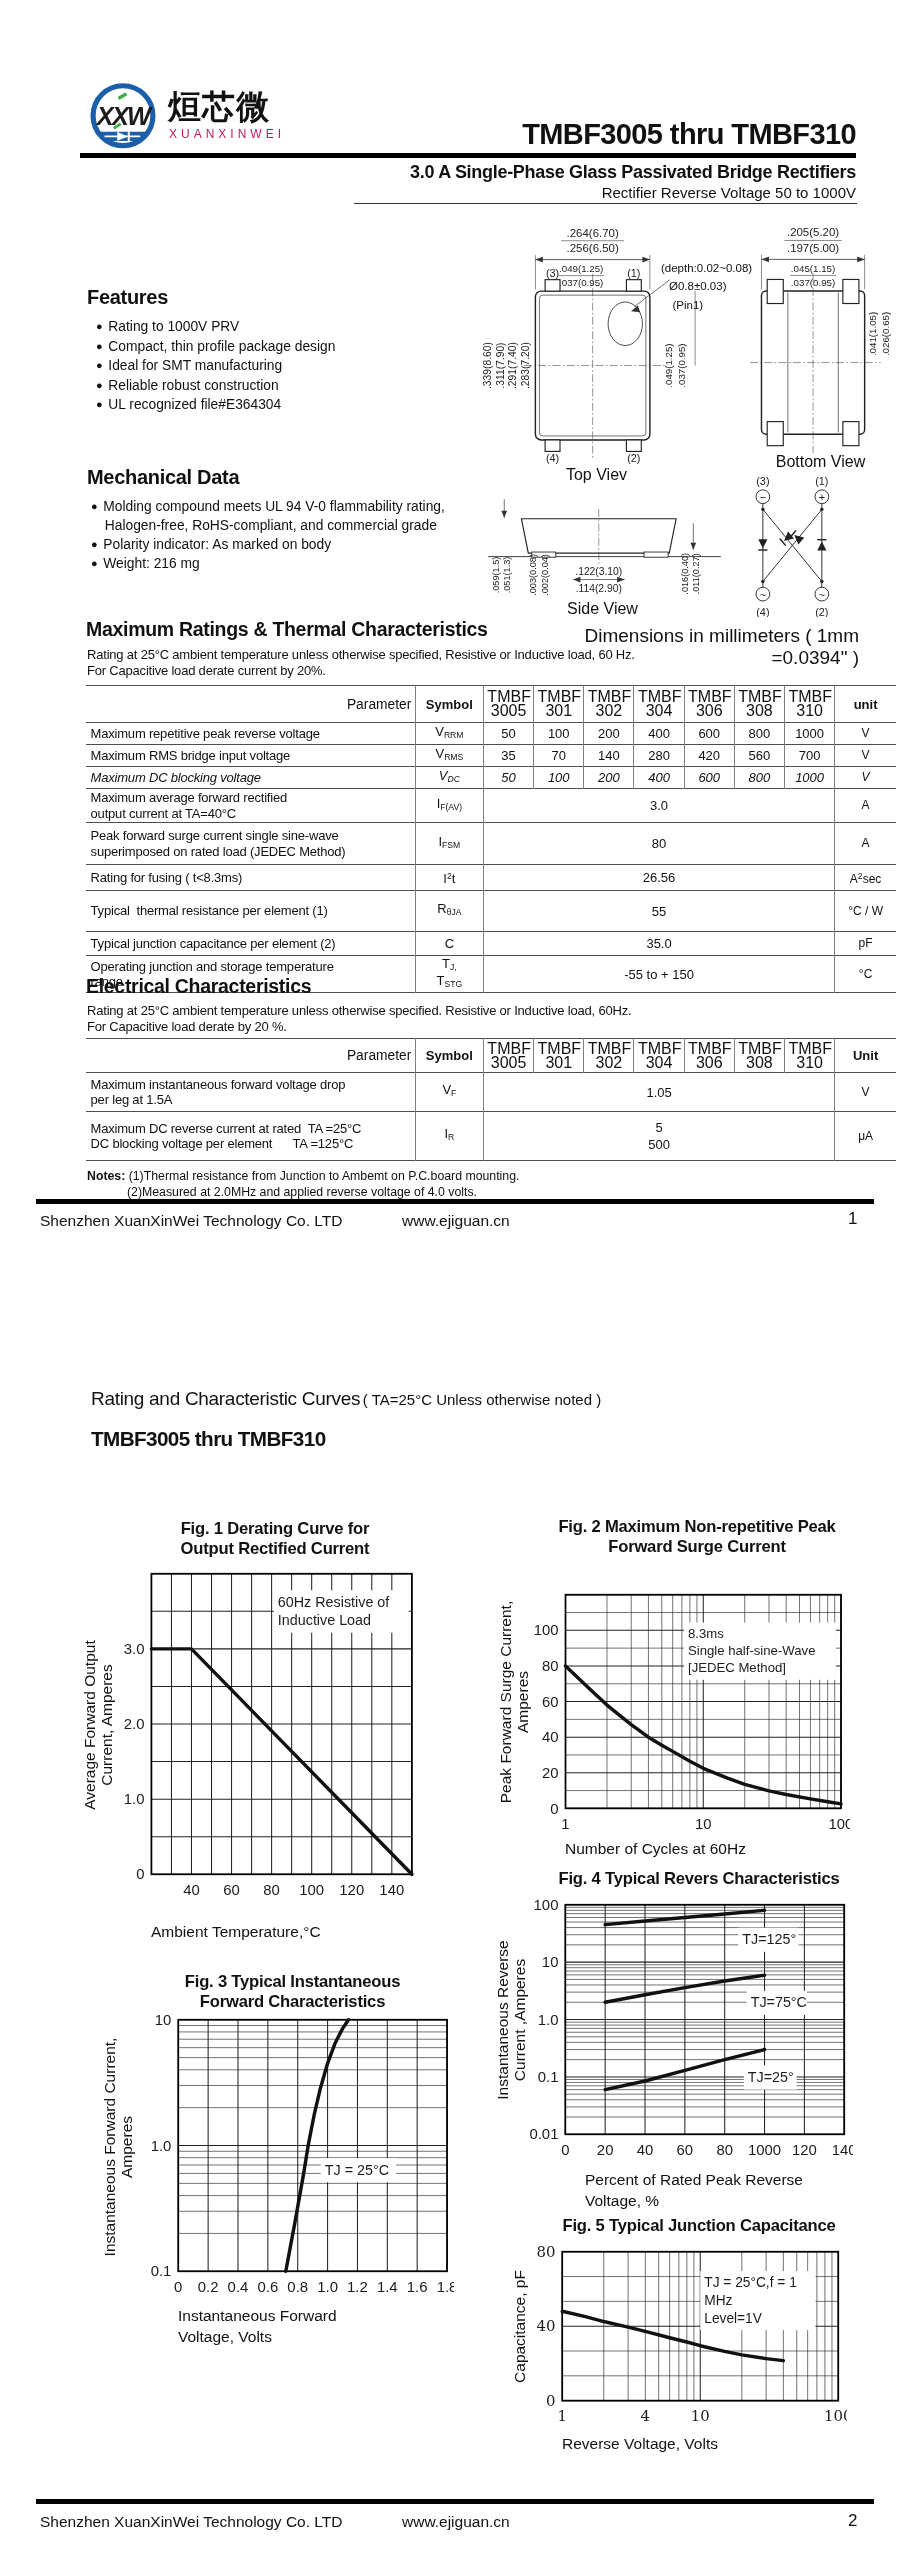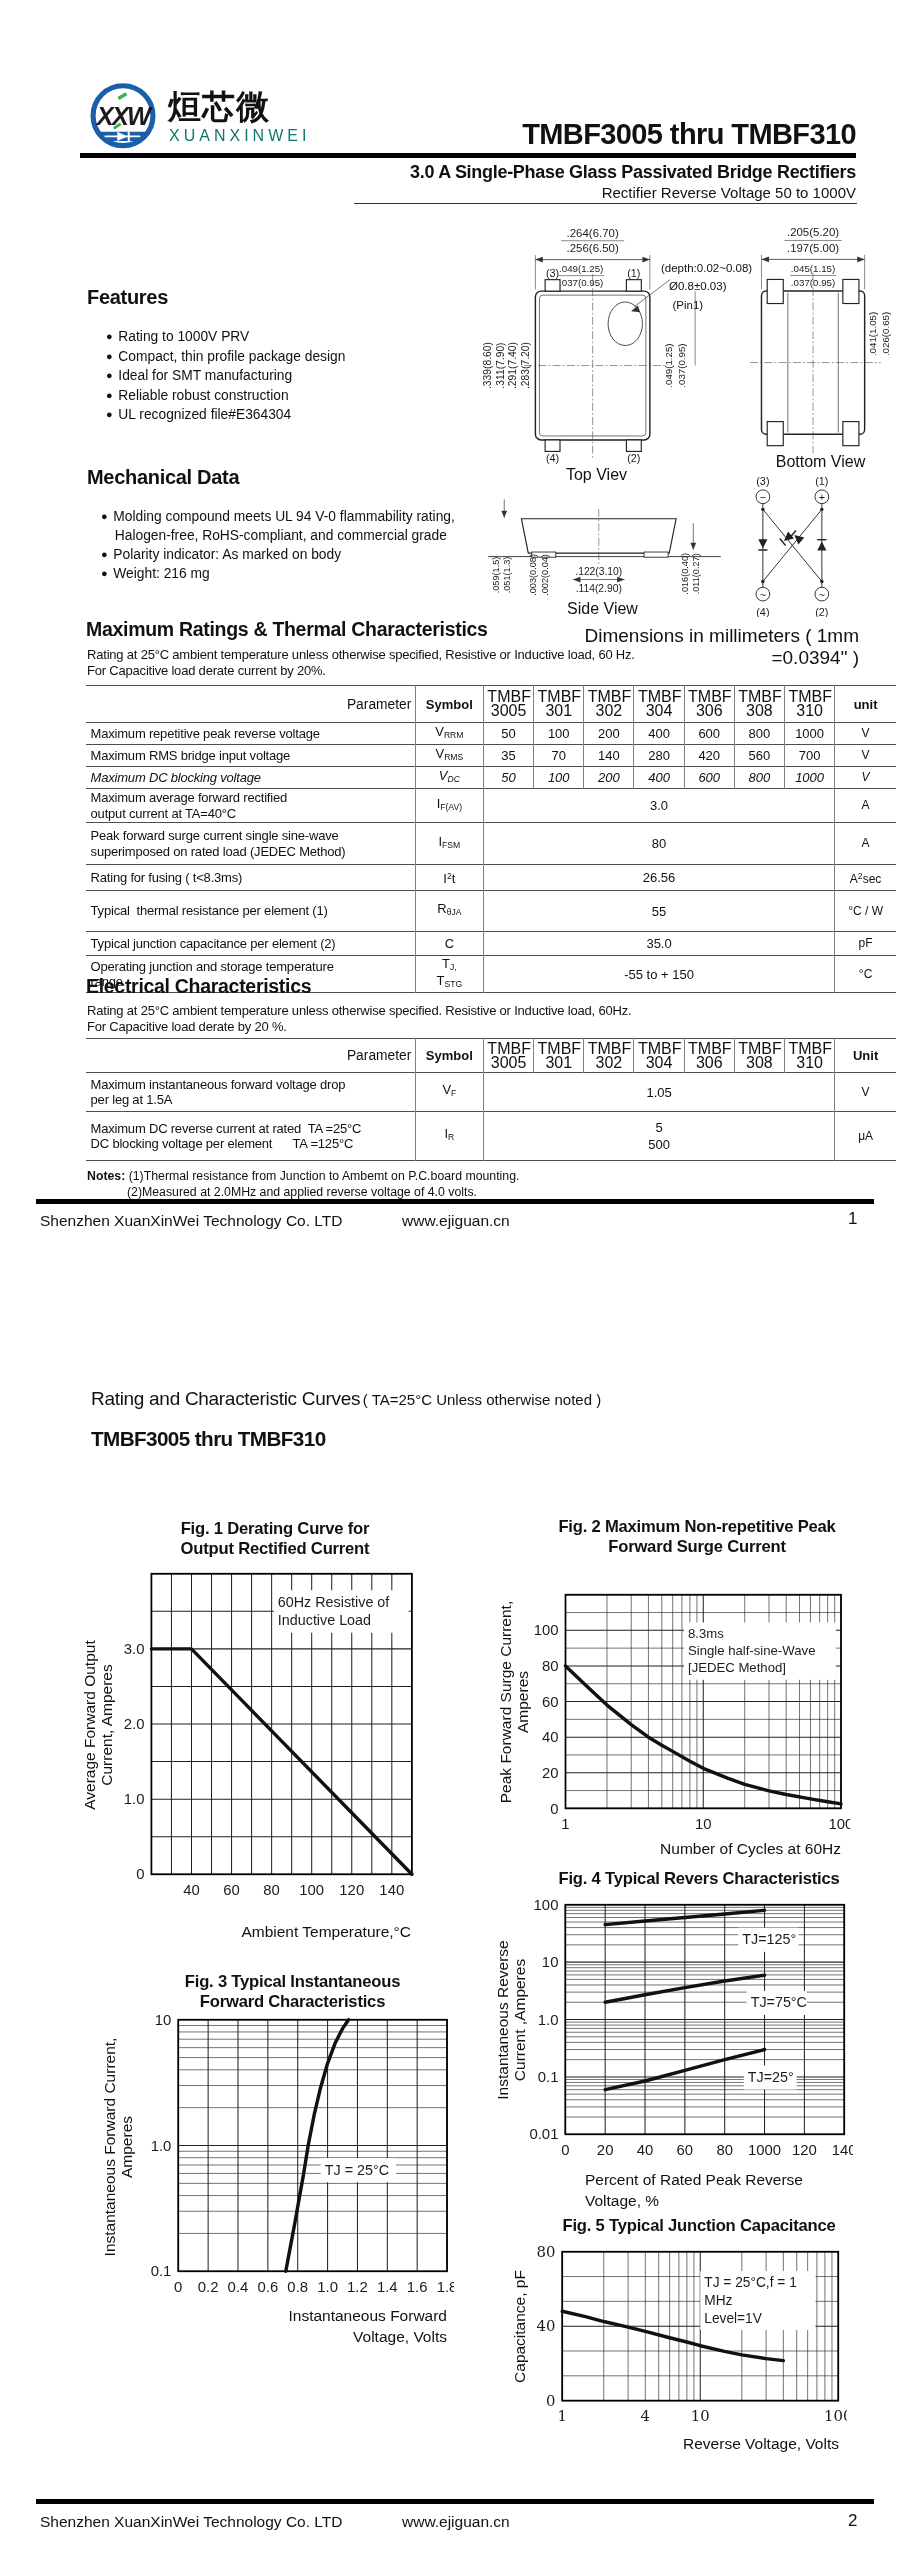--- a/index.html
+++ b/index.html
@@ -8,21 +8,21 @@
        font-family:"Liberation Sans",sans-serif;color:#111;}
   .abs{position:absolute}
   .bold{font-weight:bold}
   .ctr{text-align:center}
   .rt{text-align:right}
   .rule{background:#000}
   
   .sec-h{font-weight:bold;font-size:20px;letter-spacing:-0.3px}
   .desc{font-size:13px;letter-spacing:-0.2px}
   
-  .flist{list-style:none;margin:10px;padding:0;font-size:13.8px}
+  .flist{list-style:none;margin:0;padding:0;font-size:13.8px}
   .flist li{line-height:19.5px}
   .flist .bt{margin-right:5.7px;font-size:11px;vertical-align:1.1px}
   .mlist li{line-height:19px}
   .mlist li.nb{padding-left:13.8px}
   
   table.spec{border-collapse:collapse;width:100%;table-layout:fixed;
              border-top:1.1px solid #4d4d4d;border-bottom:1.1px solid #4d4d4d}
   .spec tr{border-top:1.1px solid #4d4d4d}
   .spec th,.spec td{border-right:0.6px solid #808080;padding:0.6px 3.4px;vertical-align:middle}
   .spec th:last-child,.spec td:last-child{border-right:none}
@@ -31,21 +31,21 @@
   .spec .h-part{text-align:center;font-weight:normal;font-size:16px;line-height:13.8px}
   .spec .c-param{text-align:left;font-size:13px;line-height:15.5px;padding-left:4.6px;
                  white-space:pre-wrap;letter-spacing:-0.2px}
   .spec .c-sym{text-align:center;font-size:13px;line-height:13.8px}
   .spec .c-val{text-align:center;font-size:13px;line-height:17px;white-space:pre-wrap}
   .spec .c-unit{text-align:center;font-size:12px;line-height:13px}
   .sub{font-size:8.6px;vertical-align:-1.7px}
   .sup{font-size:8.6px;vertical-align:4px}
   
   .fig-title{font-weight:bold;font-size:16.6px;line-height:20px;text-align:center;letter-spacing:-0.2px}
-  .axis-label{font-size:15.5px;line-height:20.7px;text-align:right}
+  .axis-label{font-size:15.5px;line-height:20.7px;text-align:left}
   .vlabel{position:absolute;transform:rotate(-90deg);text-align:center;
           font-size:15.5px;line-height:17px;white-space:nowrap}
   .dimnote{font-size:19px}
   .note-line{font-size:12.3px;line-height:15.5px}
   .footer-txt{font-size:15.5px}
   svg text{fill:#1c1c1c}
   .dimtxt{font-family:"Liberation Sans",sans-serif}
 </style>
 </head>
 <body>
@@ -54,21 +54,21 @@
   <circle cx="66" cy="62" r="52" fill="#fff" stroke="#1b5ea9" stroke-width="9"></circle>
   <text x="66" y="78" text-anchor="middle" font-size="44" font-weight="bold" font-style="italic" fill="#1b5ea9" letter-spacing="-3">XXW</text>
   <line x1="58" y1="32" x2="72" y2="24" stroke="#3faf49" stroke-width="6"></line>
   <line x1="50" y1="84" x2="62" y2="76" stroke="#3faf49" stroke-width="5"></line>
   <path d="M25,90 L107,90 L99,106 L33,106 Z" fill="#1b5ea9"></path>
   <line x1="34" y1="98" x2="96" y2="98" stroke="#fff" stroke-width="3"></line>
   <polygon points="56,90 56,106 74,98" fill="#fff"></polygon>
   <line x1="76" y1="90" x2="76" y2="106" stroke="#fff" stroke-width="3.5"></line>
 </svg>
 <div class="abs" style="left:168px;top:85px;font-size:33px;font-weight:bold;letter-spacing:1.1px">烜芯微</div>
-<div class="abs" style="left:169px;top:127px;font-size:16px;letter-spacing:4px;color:#0f766e">XUANXINWEI</div>
+<div class="abs" style="left:169px;top:127px;font-size:12px;letter-spacing:4px;color:#be185d">XUANXINWEI</div>
 
 <div class="abs rt" style="left:344px;top:118px;width:512px;font-size:29px;font-weight:bold;letter-spacing:-0.6px">TMBF3005 thru TMBF310</div>
 <div class="abs rule" style="left:80px;top:153px;width:776px;height:5.2px"></div>
 <div class="abs rt" style="left:321px;top:162px;width:535px;font-size:18px;font-weight:bold;letter-spacing:-0.3px">3.0  A Single-Phase Glass Passivated Bridge Rectifiers</div>
 <div class="abs rt" style="left:321px;top:184px;width:535px;font-size:15px">Rectifier Reverse Voltage 50 to 1000V</div>
 <div class="abs" style="left:354px;top:203px;width:503px;height:1.1px;background:#333"></div>
 
 <div class="abs sec-h" style="left:87px;top:286px">Features</div>
 <ul class="abs flist" id="features-list" style="left:96px;top:317px;width:356px">
     <li><span class="bt">●</span><span>Rating to 1000V PRV</span></li>

